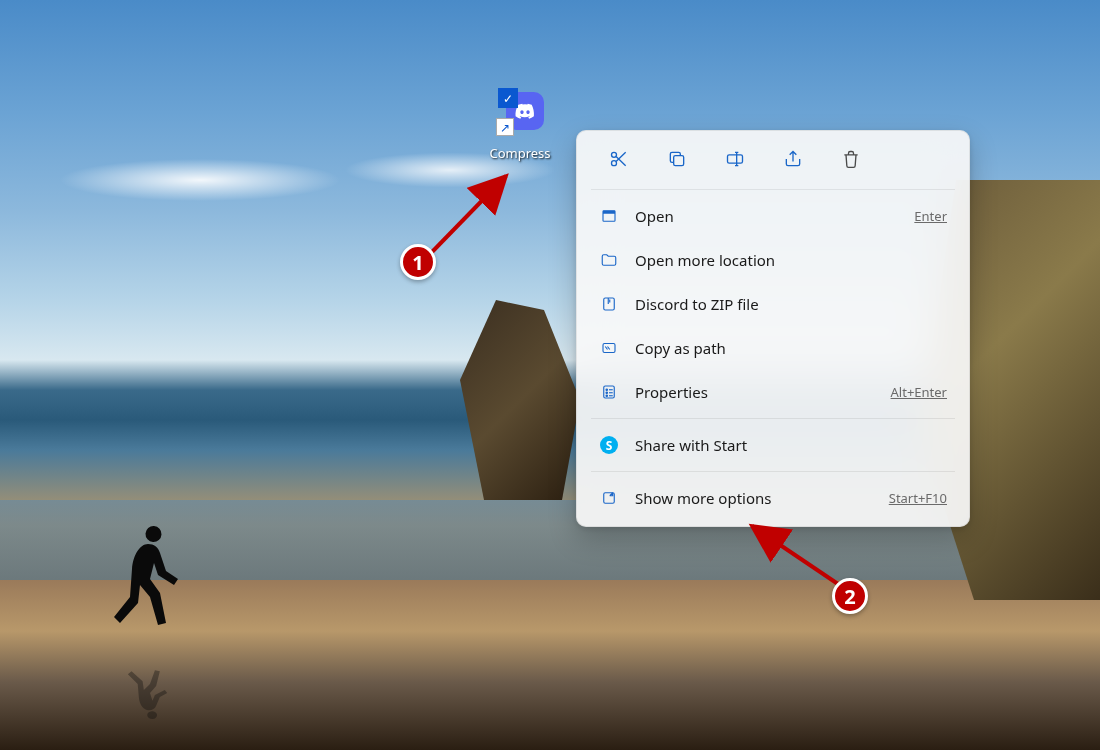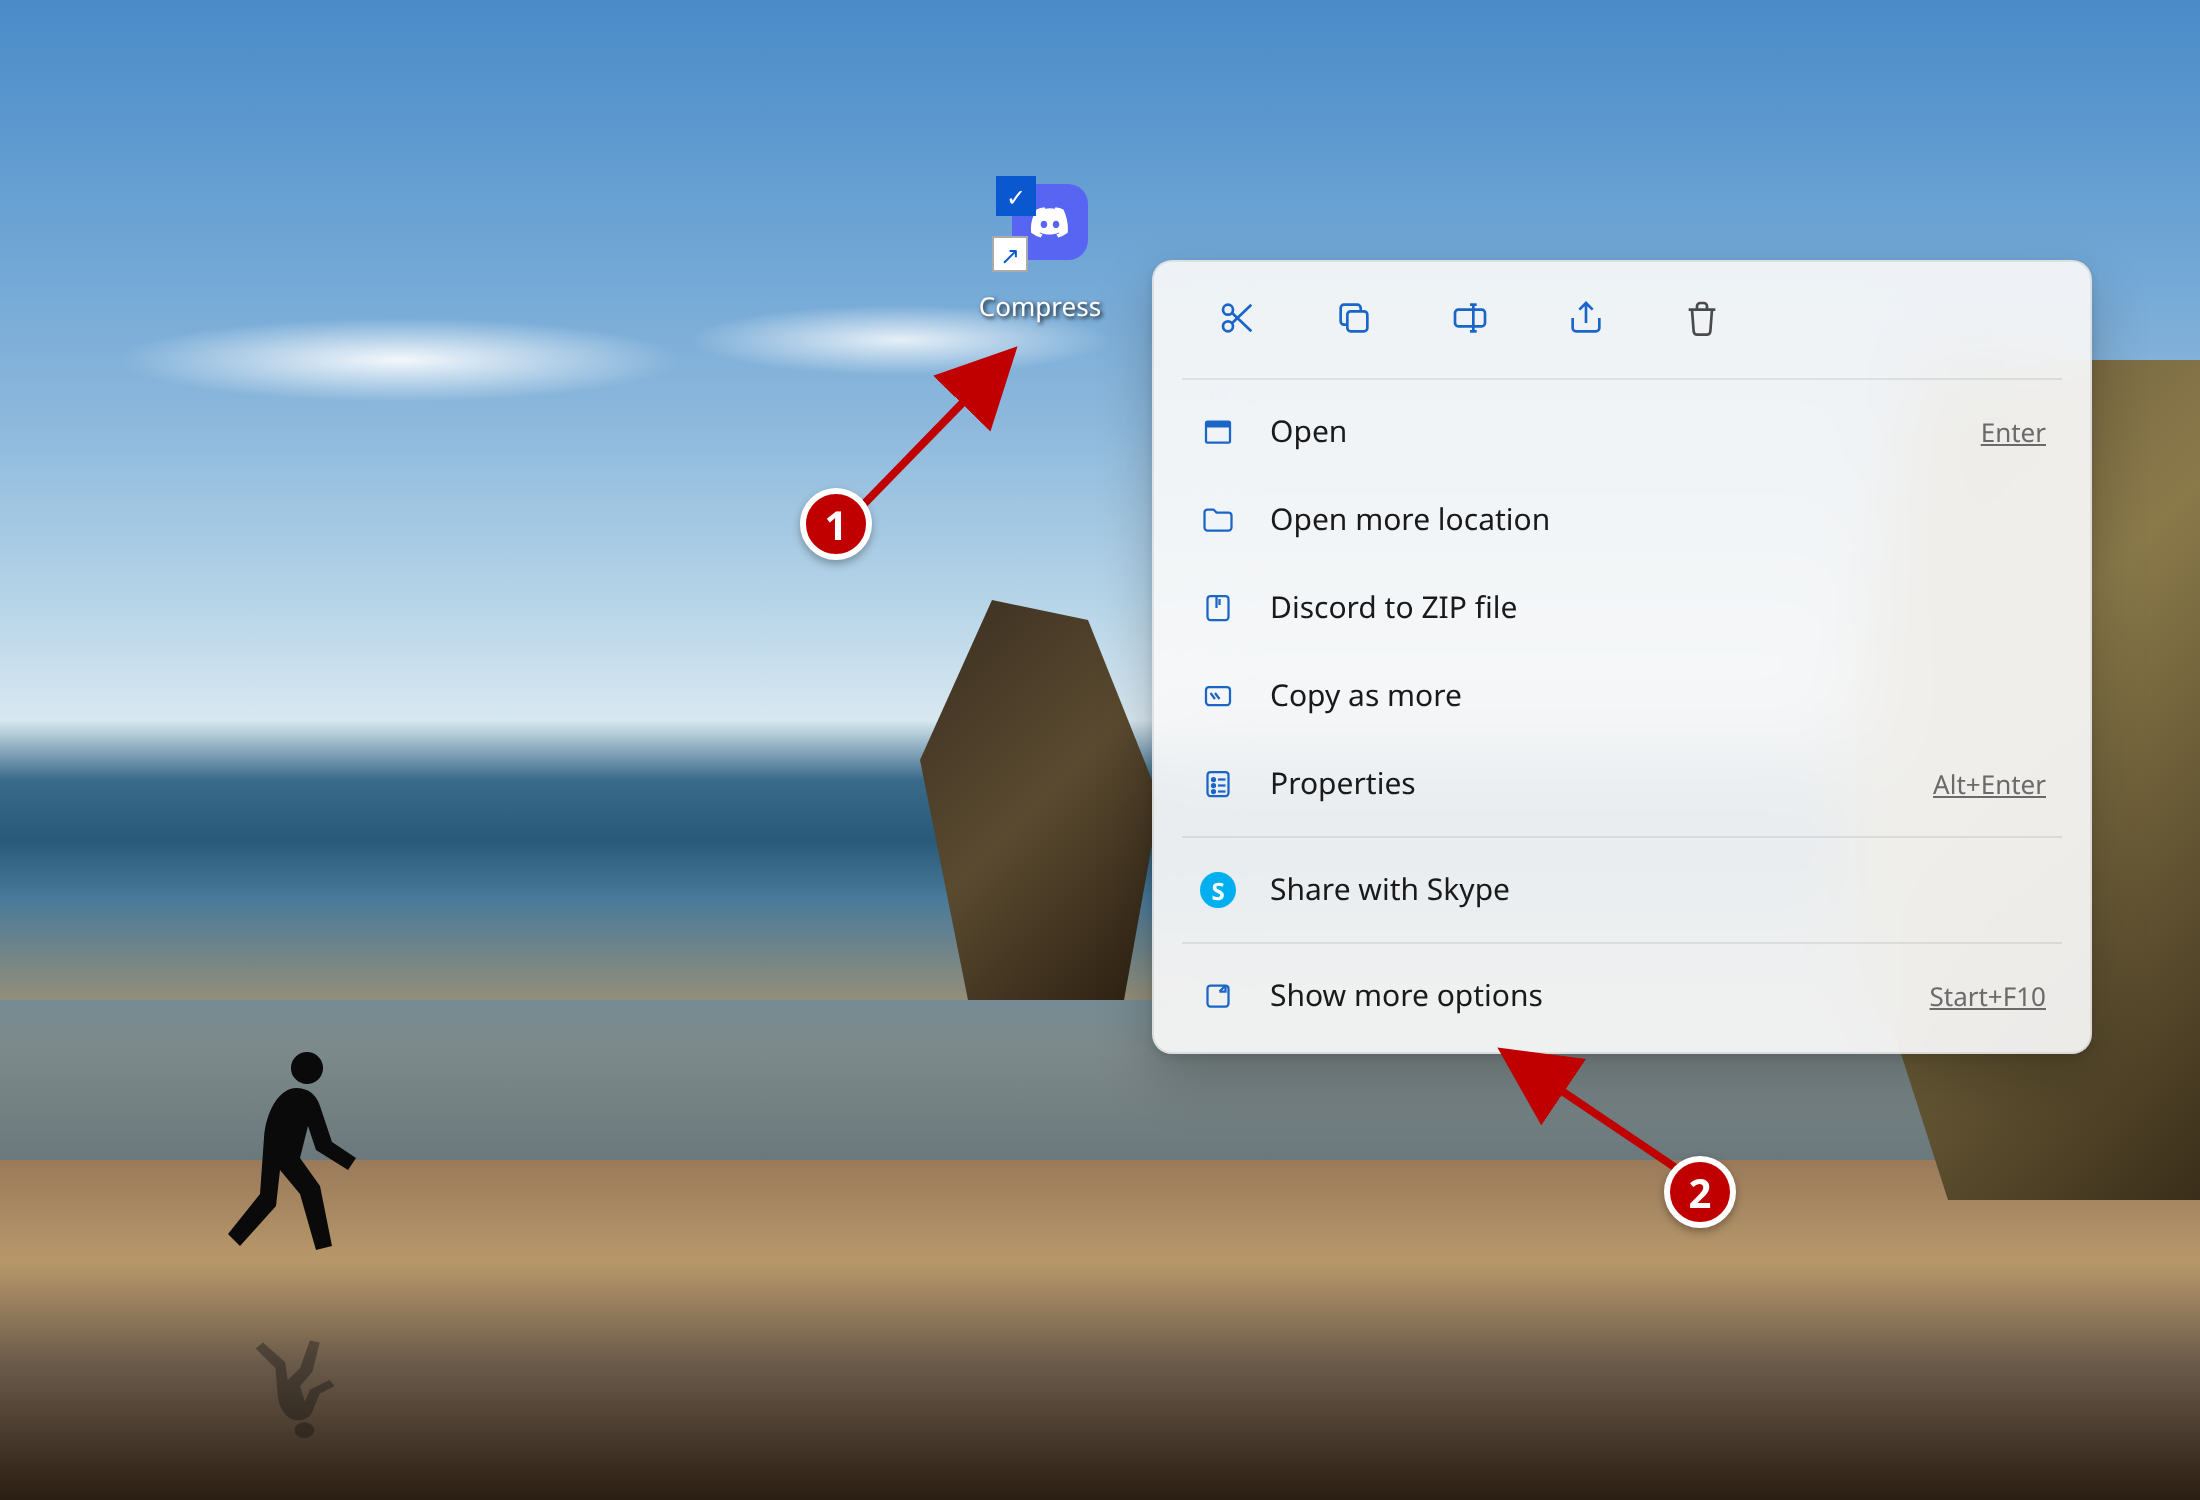--- a/index.html
+++ b/index.html
@@ -74,21 +74,21 @@
     background: #fff; border: 1px solid #aaa;
     display: flex; align-items: center; justify-content: center;
     color: #0a58d0; font-size: 12px;
   }
   .shortcut-label {
     color: #fff; font-size: 13px; text-shadow: 1px 1px 2px rgba(0,0,0,0.9);
   }
 
   
   .context-menu {
-    position: absolute; left: 576px; top: 130px; width: 470px;
+    position: absolute; left: 576px; top: 130px; width: 394px;
     background: rgba(249,249,249,0.92);
     backdrop-filter: blur(20px);
     border: 1px solid rgba(0,0,0,0.08);
     border-radius: 10px;
     box-shadow: 0 12px 28px rgba(0,0,0,0.22), 0 2px 6px rgba(0,0,0,0.12);
     padding: 6px;
   }
   .cm-toprow {
     display: flex; gap: 2px; padding: 4px 8px 8px;
   }
@@ -227,21 +227,21 @@
       <span class="lbl">Discord to ZIP file</span>
       <span class="accel"></span>
     </div>
     <div class="cm-item">
       <span class="ico">
           <svg viewBox="0 0 24 24">
             <rect x="4" y="6" width="16" height="12" rx="2"></rect>
             <path d="M7 10l3 4M10 10l3 4"></path>
           </svg>
         </span>
-      <span class="lbl">Copy as more</span>
+      <span class="lbl">Copy as path</span>
       <span class="accel"></span>
     </div>
     <div class="cm-item">
       <span class="ico">
           <svg viewBox="0 0 24 24">
             <rect x="5" y="4" width="14" height="16" rx="2"></rect>
             <circle cx="9" cy="9" r="1" fill="#1a66c8"></circle>
             <path d="M12 9h5"></path>
             <circle cx="9" cy="13" r="1" fill="#1a66c8"></circle>
             <path d="M12 13h5"></path>
@@ -251,21 +251,21 @@
         </span>
       <span class="lbl">Properties</span>
       <span class="accel">Alt+Enter</span>
     </div>
 
     <div class="cm-sep"></div>
     <div class="cm-item">
       <span class="ico">
           <span class="skype-badge">S</span>
         </span>
-      <span class="lbl">Share with Skype</span>
+      <span class="lbl">Share with Start</span>
       <span class="accel"></span>
     </div>
 
     <div class="cm-sep"></div>
     <div class="cm-item">
       <span class="ico">
           <svg viewBox="0 0 24 24">
             <rect x="5" y="5" width="14" height="14" rx="2"></rect>
             <path d="M13 9l4-4M17 5v4h-4" stroke="#1a66c8"></path>
           </svg>

